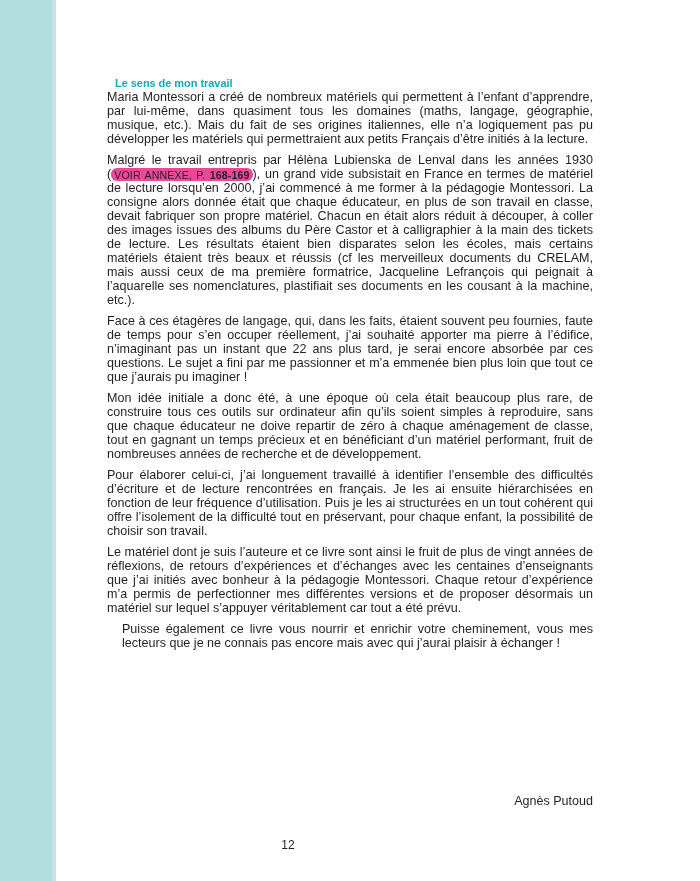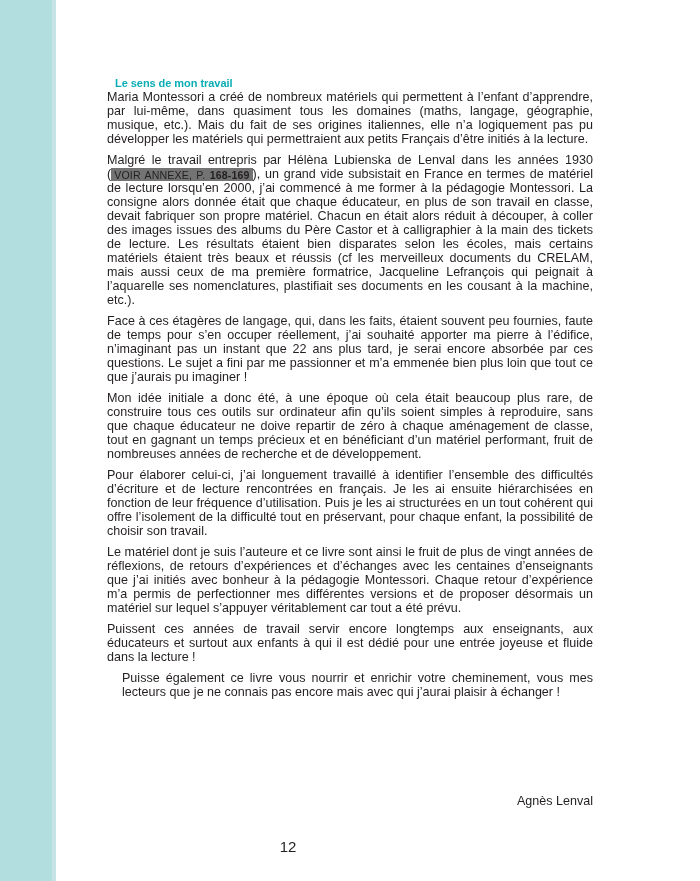--- a/index.html
+++ b/index.html
@@ -67,47 +67,48 @@
     text-align: justify;
     text-justify: inter-word;
     hyphens: manual;
     -webkit-hyphens: manual;
   }
   p.para:last-of-type {
     margin-bottom: 0;
     margin-left: 15px;
   }
   .annot {
-    background: #737373;
+    background: #ec4899;
     padding: 0.5px 3px 1px 3px;
     font-size: 10.6px;
     letter-spacing: 0.15px;
     color: #231f20;
     white-space: nowrap;
+    border-radius: 6px;
   }
   .annot b {
     font-weight: bold;
   }
   .signature {
     position: absolute;
     left: 0;
     width: 486px;
     top: 793px;
     text-align: right;
     font-size: 12.55px;
     line-height: 17.35px;
     color: #231f20;
   }
   .page-number {
     position: absolute;
     left: 0;
     width: 576px;
     top: 838px;
     text-align: center;
-    font-size: 15px;
+    font-size: 12px;
     color: #231f20;
   }
 </style>
 </head>
 <body>
 
 <div class="page">
 
   <div class="side-band"></div>
   <div class="side-band-edge"></div>
@@ -123,25 +124,24 @@
       <p class="para"><span>Malgré le travail entrepris par Hélèna Lubienska de Lenval dans les années 1930 (</span><span class="annot"><span>VOIR ANNEXE, P. </span><b>168-169</b></span><span>), un grand vide subsistait en France en termes de matériel de lecture lorsqu’en 2000, j’ai commencé à me former à la pédagogie Montessori. La consigne alors donnée était que chaque éducateur, en plus de son travail en classe, devait fabriquer son propre matériel. Chacun en était alors réduit à découper, à coller des images issues des albums du Père Castor et à calligraphier à la main des tickets de lecture. Les résultats étaient bien disparates selon les écoles, mais certains matériels étaient très beaux et réussis (cf les merveilleux documents du CRELAM, mais aussi ceux de ma première formatrice, Jacqueline Lefrançois qui peignait à l’aquarelle ses nomenclatures, plastifiait ses documents en les cousant à la machine, etc.).</span></p>
 
       <p class="para">Face à ces étagères de langage, qui, dans les faits, étaient souvent peu fournies, faute de temps pour s’en occuper réellement, j’ai souhaité apporter ma pierre à l’édifice, n’imaginant pas un instant que 22 ans plus tard, je serai encore absorbée par ces questions. Le sujet a fini par me passionner et m’a emmenée bien plus loin que tout ce que j’aurais pu imaginer !</p>
 
       <p class="para">Mon idée initiale a donc été, à une époque où cela était beaucoup plus rare, de construire tous ces outils sur ordinateur afin qu’ils soient simples à reproduire, sans que chaque éducateur ne doive repartir de zéro à chaque aménagement de classe, tout en gagnant un temps précieux et en bénéficiant d’un matériel performant, fruit de nombreuses années de recherche et de développement.</p>
 
       <p class="para">Pour élaborer celui-ci, j’ai longuement travaillé à identifier l’ensemble des difficultés d’écriture et de lecture rencontrées en français. Je les ai ensuite hiérarchisées en fonction de leur fréquence d’utilisation. Puis je les ai structurées en un tout cohérent qui offre l’isolement de la difficulté tout en préservant, pour chaque enfant, la possibilité de choisir son travail.</p>
 
       <p class="para">Le matériel dont je suis l’auteure et ce livre sont ainsi le fruit de plus de vingt années de réflexions, de retours d’expériences et d’échanges avec les centaines d’enseignants que j’ai initiés avec bonheur à la pédagogie Montessori. Chaque retour d’expérience m’a permis de perfectionner mes différentes versions et de proposer désormais un matériel sur lequel s’appuyer véritablement car tout a été prévu.</p>
 
-      <p class="para">Puissent ces années de travail servir encore longtemps aux enseignants, aux éducateurs et surtout aux enfants à qui il est dédié pour une entrée joyeuse et fluide dans la lecture !</p>
 
       <p class="para">Puisse également ce livre vous nourrir et enrichir votre cheminement, vous mes lecteurs que je ne connais pas encore mais avec qui j’aurai plaisir à échanger !</p>
 
     </div>
 
-    <div class="signature">Agnès Lenval</div>
+    <div class="signature">Agnès Putoud</div>
 
   </div>
 
   <div class="page-number">12</div>
 
 </div>
 
 </body></html>

